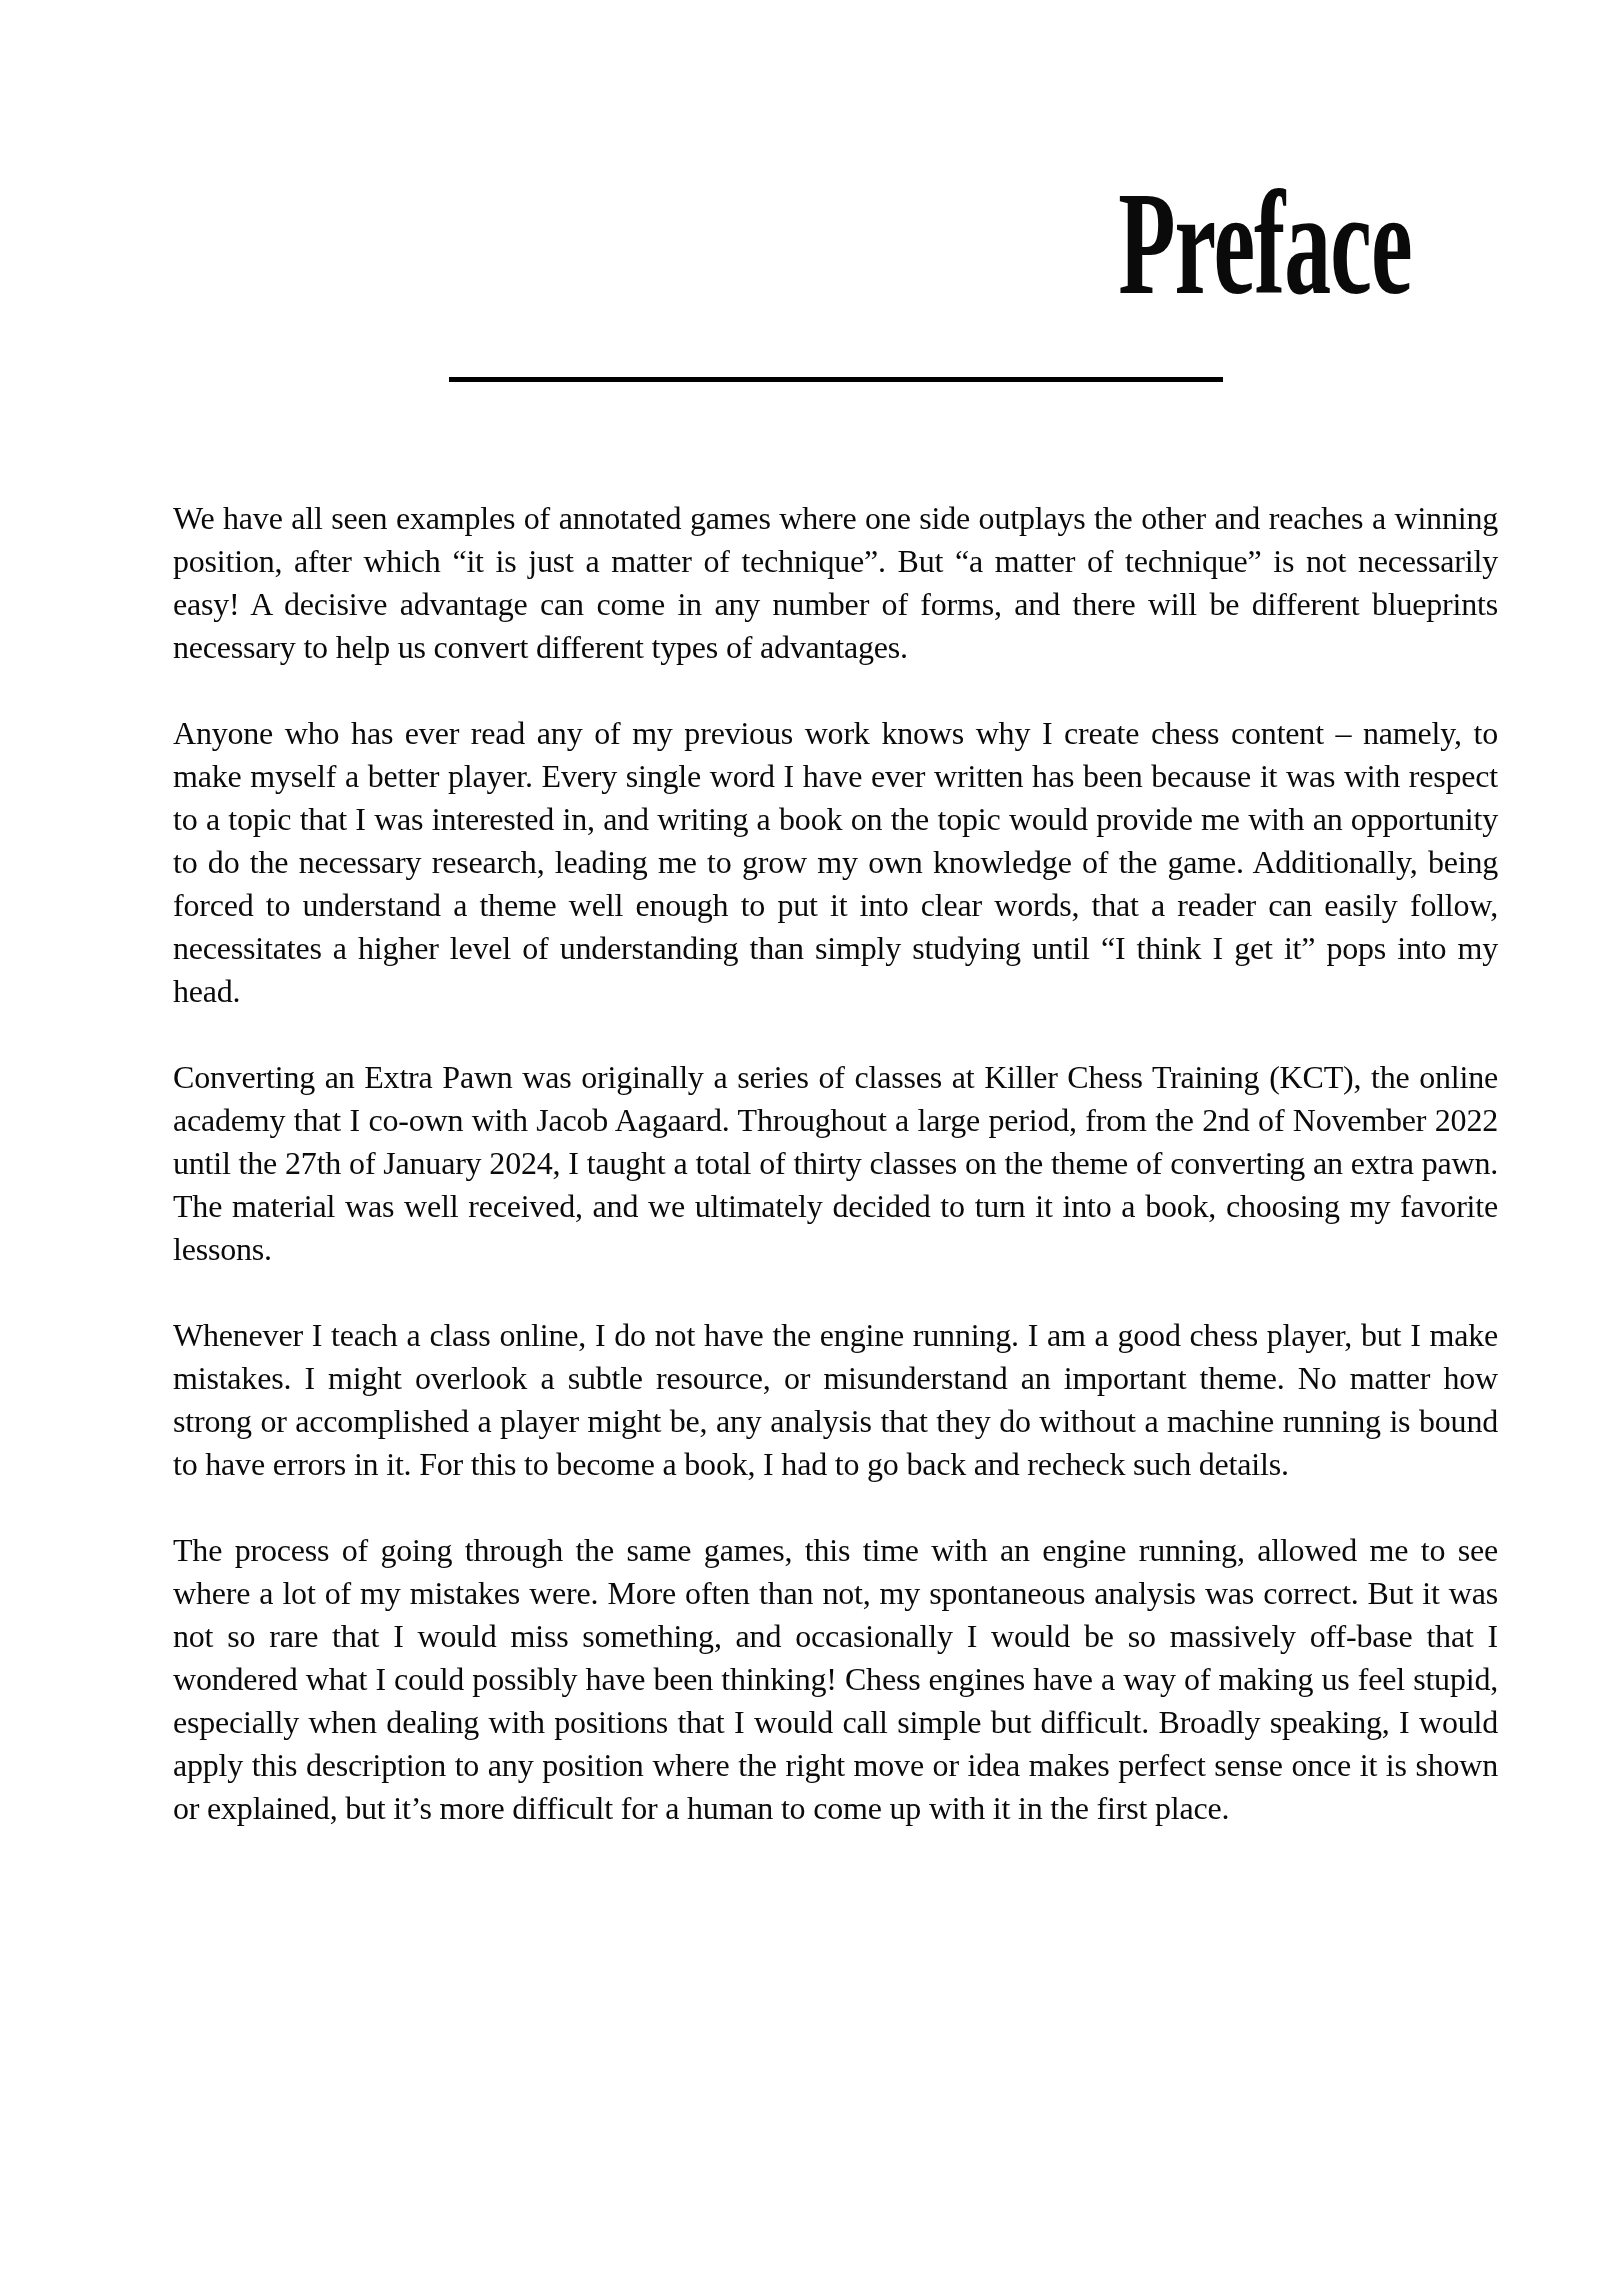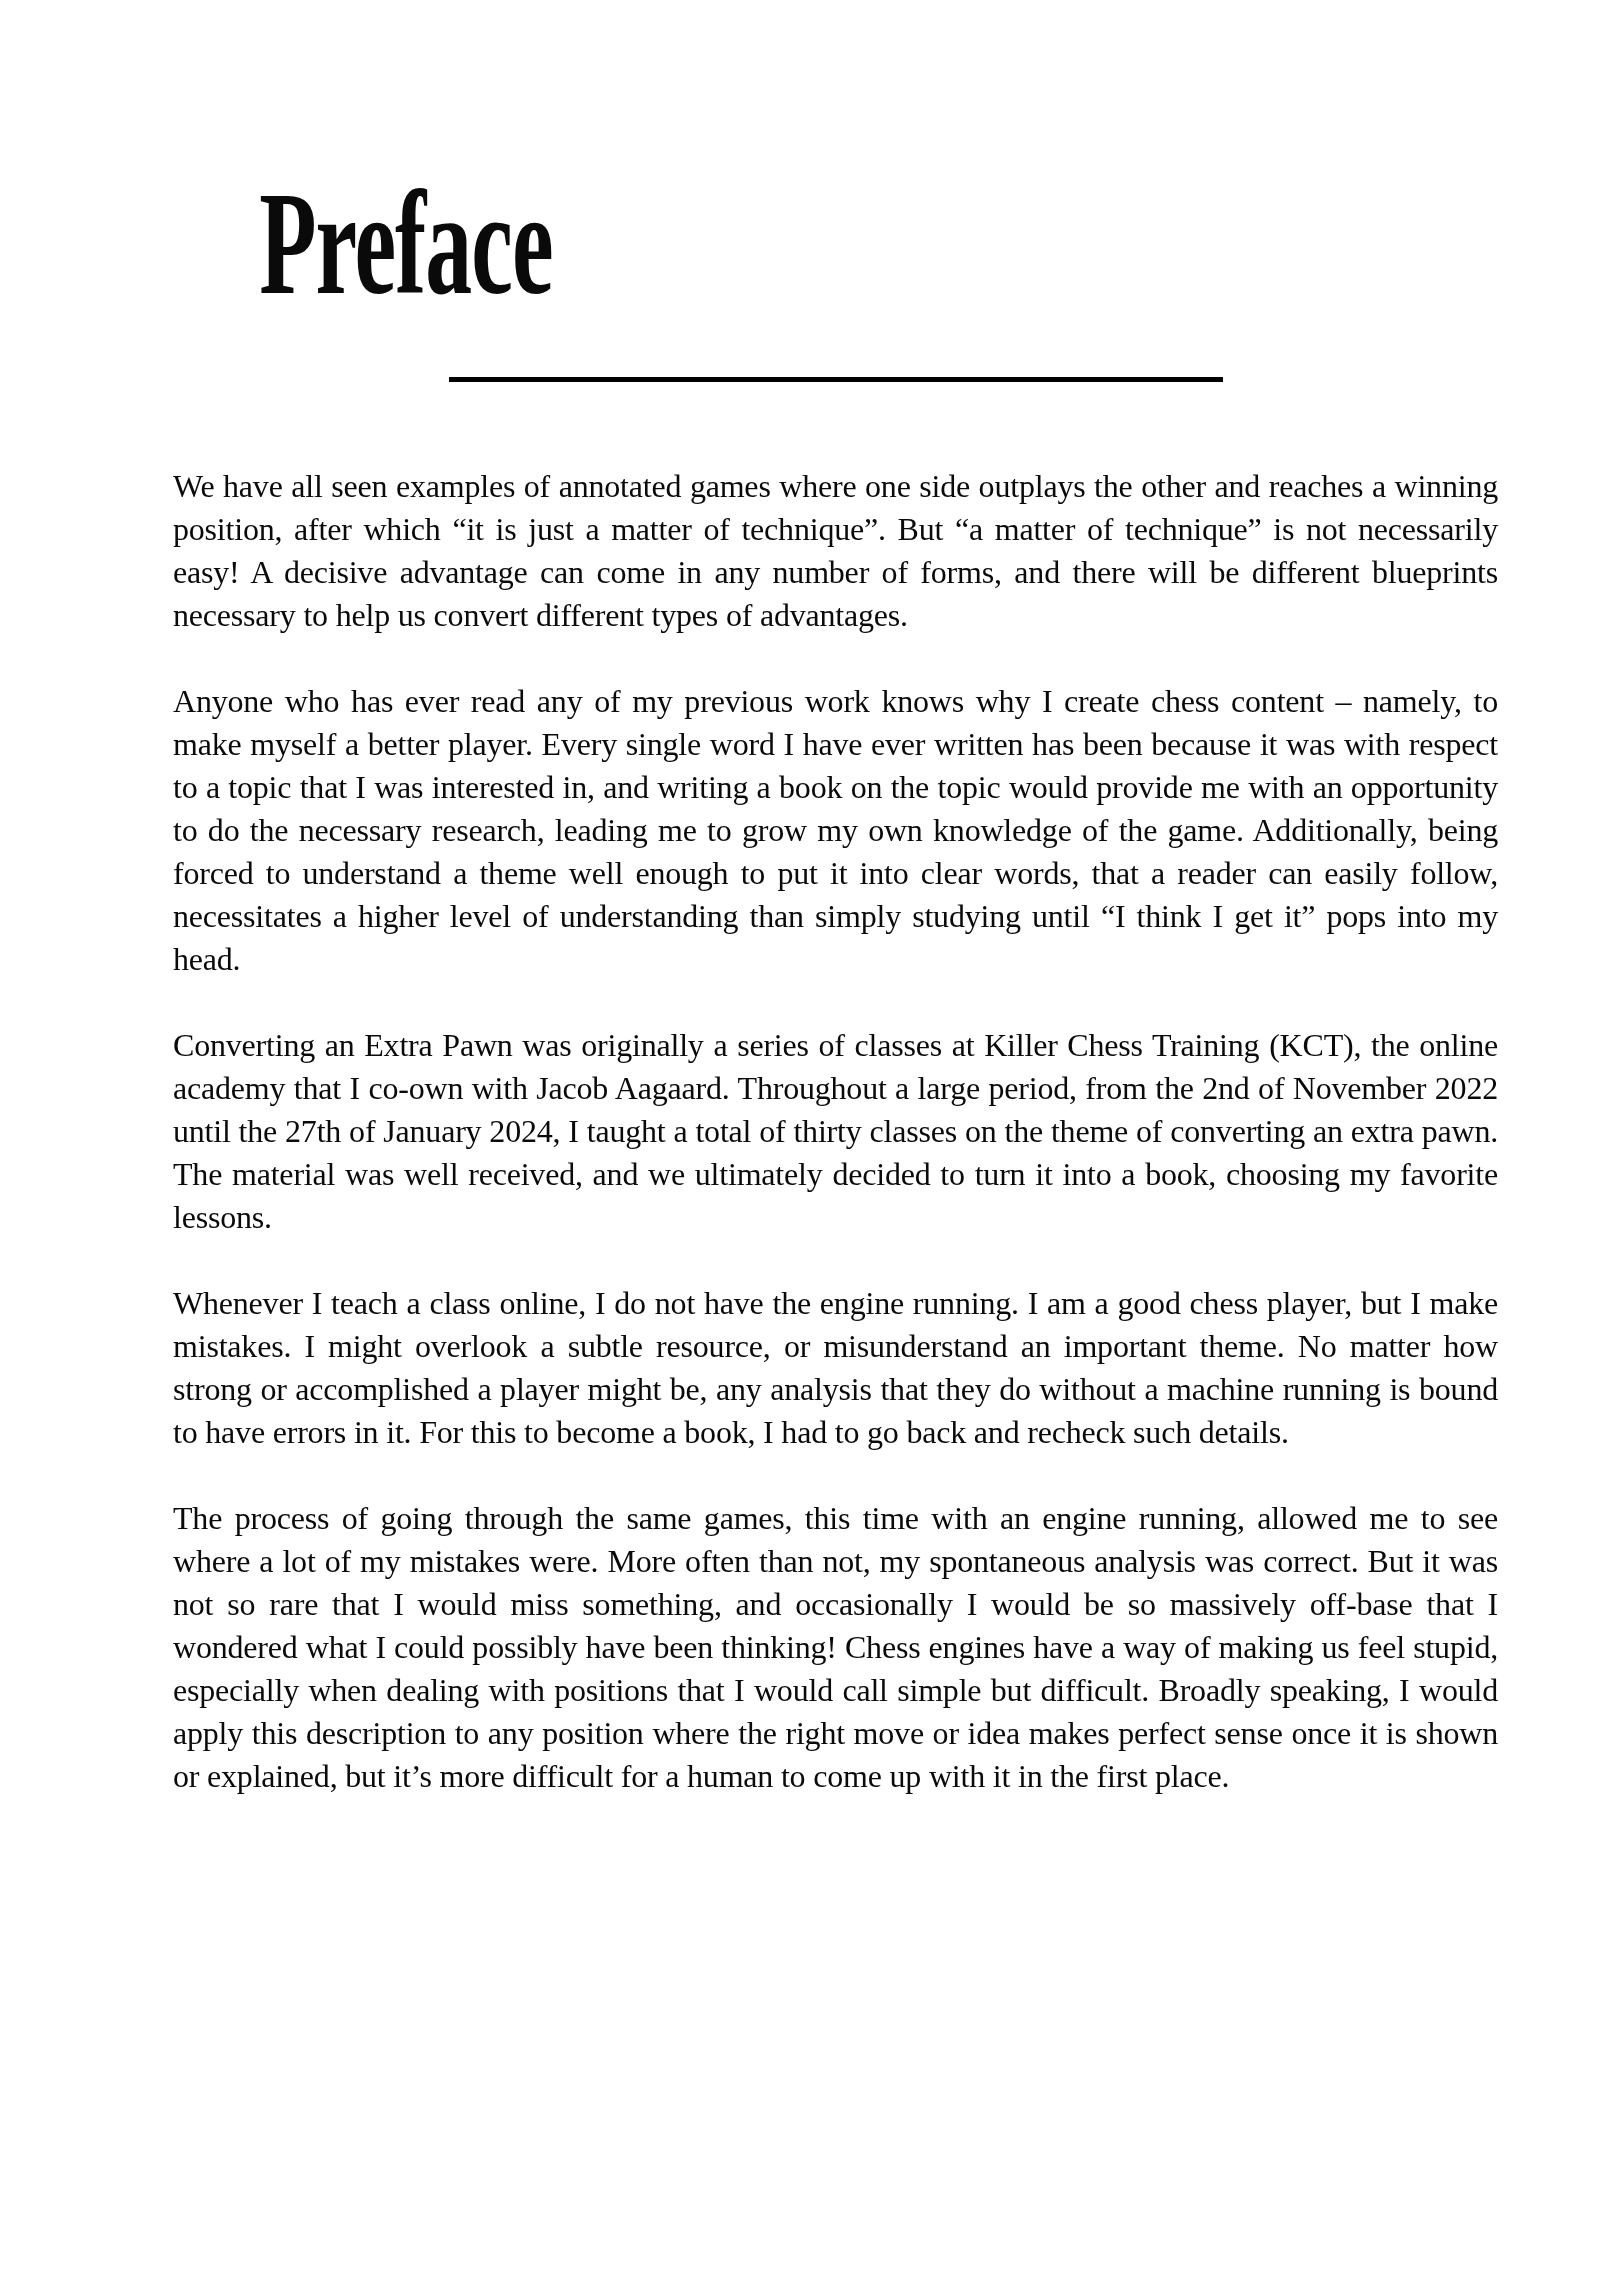--- a/index.html
+++ b/index.html
@@ -16,21 +16,21 @@
   }
   .page {
     box-sizing: border-box;
     width: 1618px;
     height: 2284px;
     padding-left: 173px;
     padding-right: 120px;
   }
   .title-block {
     margin-top: 168px;
-    text-align: left;
+    text-align: right;
     line-height: 1;
     height: 149px;
   }
   .chapter-title {
     display: inline-block;
     margin: 0;
     font-size: 149px;
     font-weight: 700;
     line-height: 1;
     letter-spacing: -1.6px;
@@ -38,21 +38,21 @@
     transform-origin: 50% 50%;
     white-space: nowrap;
   }
   .title-divider {
     width: 774px;
     height: 4.8px;
     background: #000000;
     margin: 60px auto 0 auto;
   }
   .content {
-    margin-top: 83px;
+    margin-top: 115px;
   }
   .content p {
     margin: 0;
     font-size: 32px;
     line-height: 43px;
     letter-spacing: -0.2px;
     text-align: justify;
     text-justify: inter-word;
   }
   .content p + p {

